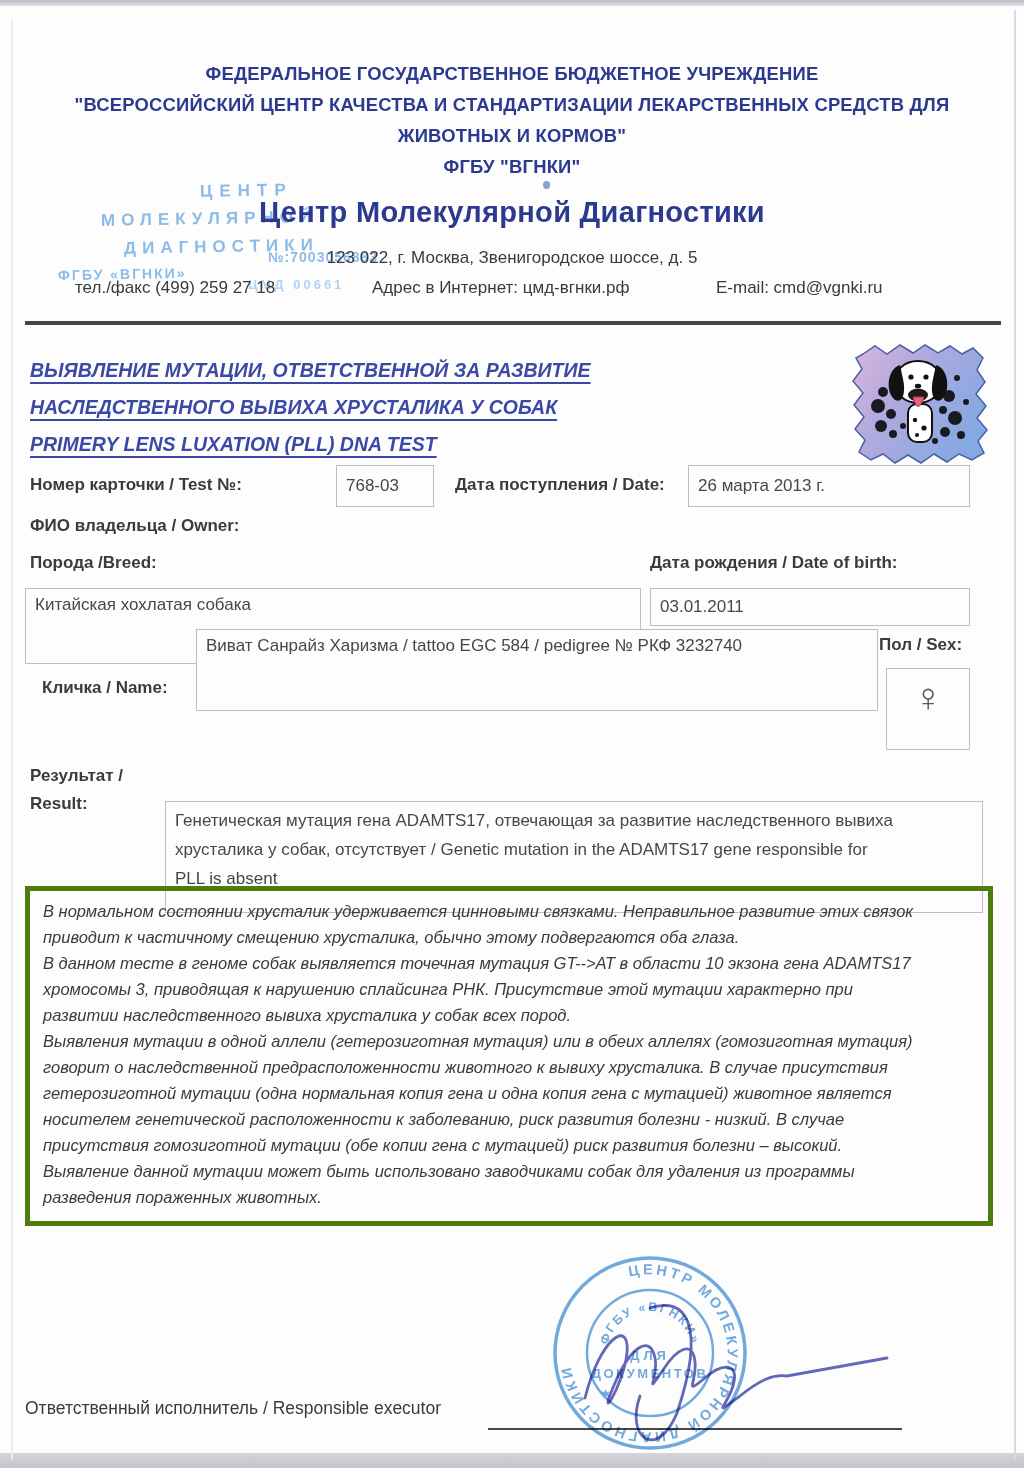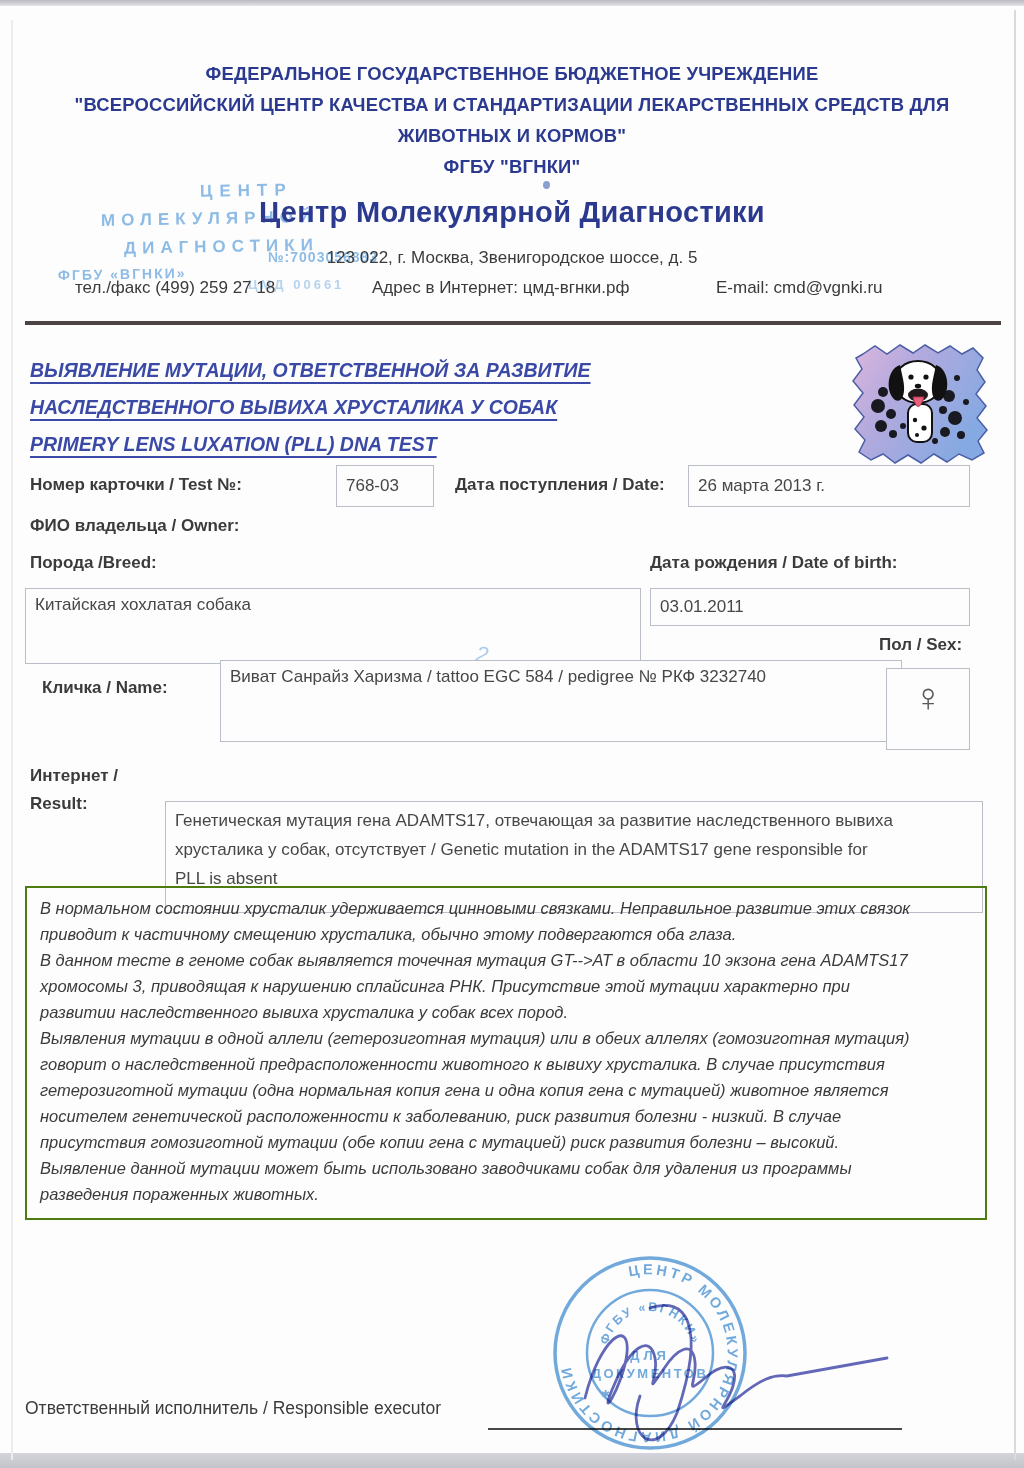--- a/index.html
+++ b/index.html
@@ -38,21 +38,21 @@
   .label{position:absolute;font-weight:bold;font-size:17px;color:#3b3b3b;white-space:nowrap;}
   .box{position:absolute;border:1px solid #b9bec7;background:#fdfdfe;font-size:17px;color:#474747;
        display:flex;align-items:center;}
   .box.top{align-items:flex-start;}
   .box .val{padding:4px 9px;line-height:24px;}
   .pre{white-space:pre-line;}
 
   .sex-box{justify-content:center;align-items:flex-start;}
   .sex-glyph{font-size:40px;font-weight:400;color:#5a5a5a;line-height:56px;}
 
-  .info-box{position:absolute;left:25px;top:886px;width:958px;height:330px;border:2px solid #4d7c0f;
+  .info-box{position:absolute;left:25px;top:886px;width:958px;height:330px;border:5px solid #4d7c0f;
     font-style:italic;font-size:16.5px;line-height:26px;color:#3b3b3b;}
   .info-box .val{padding:7px 13px;}
 
   .executor{position:absolute;left:25px;top:1398px;font-size:17.5px;color:#3b3b3b;white-space:nowrap;}
   .sig-line{position:absolute;left:488px;top:1404px;width:414px;border-bottom:2px solid #474747;}
 
   .round-stamp{position:absolute;left:545px;top:1248px;mix-blend-mode:multiply;opacity:.88;}
   .signature{position:absolute;left:555px;top:1278px;mix-blend-mode:multiply;}
   .dog-logo{position:absolute;left:845px;top:340px;}
   .pen-mark{position:absolute;left:476px;top:642px;color:#8bb8e6;font-size:22px;font-style:italic;
@@ -159,28 +159,28 @@
     <div class="val">Китайская хохлатая собака</div>
   </div>
   <div class="box" style="left:650px;top:588px;width:318px;height:36px;">
     <div class="val">03.01.2011</div>
   </div>
 
   <div class="label" style="left:879px;top:635px;">Пол / Sex:</div>
   <div class="pen-mark">2</div>
 
   <div class="label" style="left:42px;top:678px;">Кличка / Name:</div>
-  <div class="box top" style="left:196px;top:660px;width:680px;height:80px;margin-left:24px;">
+  <div class="box top" style="left:196px;top:629px;width:680px;height:80px;">
     <div class="val">Виват Санрайз Харизма / tattoo EGC 584 / pedigree № РКФ 3232740</div>
   </div>
   <div class="box sex-box" style="left:886px;top:668px;width:82px;height:80px;">
     <div class="sex-glyph">♀</div>
   </div>
 
-  <div class="label" style="left:30px;top:766px;">Интернет /</div>
+  <div class="label" style="left:30px;top:766px;">Результат /</div>
   <div class="label" style="left:30px;top:794px;">Result:</div>
   <div class="box top" style="left:165px;top:758px;width:816px;height:110px;margin-top:43px;">
     <div class="val pre" style="line-height:29px;">Генетическая мутация гена ADAMTS17, отвечающая за развитие наследственного вывиха
  хрусталика  у собак, отсутствует / Genetic mutation in the ADAMTS17 gene responsible for
 PLL is absent</div>
   </div>
 
   <div class="info-box">
     <div class="val pre">В нормальном состоянии хрусталик удерживается цинновыми связками. Неправильное развитие этих связок
 приводит к частичному смещению хрусталика, обычно этому подвергаются оба глаза.

